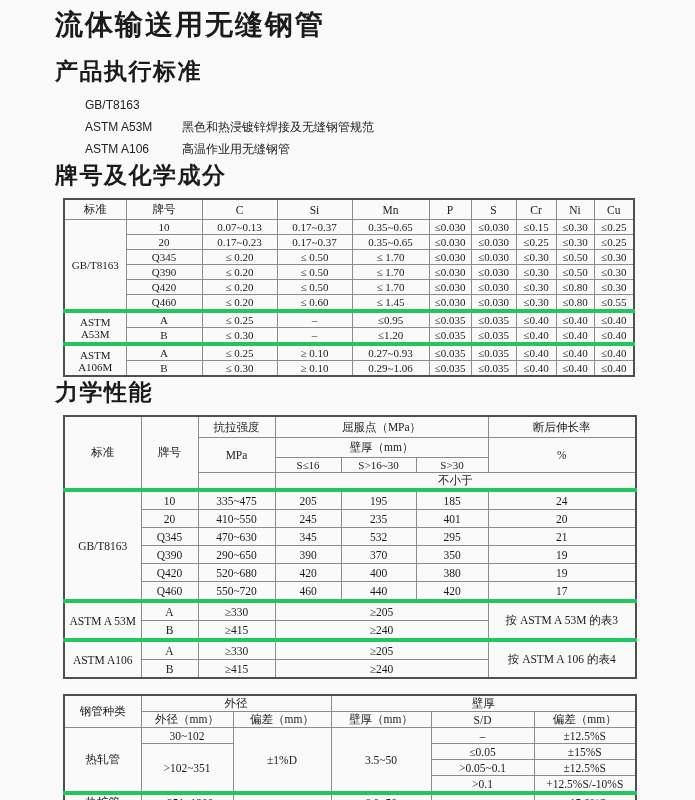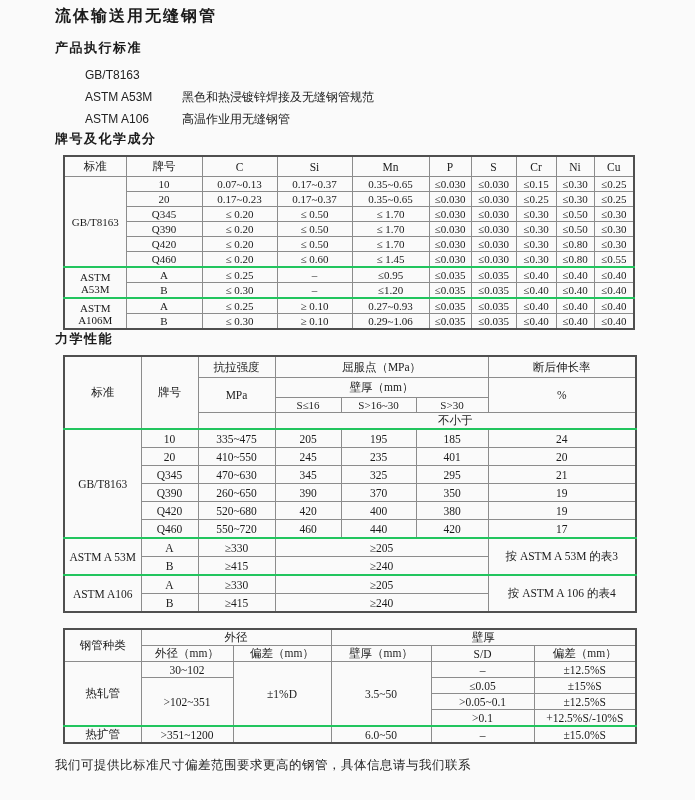--- a/index.html
+++ b/index.html
@@ -7,26 +7,26 @@
     width:695px; height:800px;
     background:#fafafa;
     color:#1b1b1b;
     font-family:"Liberation Serif","DejaVu Serif",serif;
     overflow:hidden;
   }
   .page { padding:6px 0 0 55px; width:600px; }
 
   h1.title {
     margin:0 0 12px 0;
-    font-size:16px; font-weight:bold;
+    font-size:28px; font-weight:bold;
     letter-spacing:2px;
   }
   h2.sec {
     margin:0 0 7px 0;
-    font-size:13px; font-weight:bold;
+    font-size:23px; font-weight:bold;
     letter-spacing:1.5px;
   }
   .sec-standards { margin-top:14px; }
   .sec-chem { margin-top:17px;font-family:Liberation Mono, monospace; }
   .sec-mech { margin-top:18px; }
   .sec-dims { margin-top:20px; }
 
   .std-list {
     margin:2px 0 0 30px;
     font-family:"Liberation Sans","DejaVu Sans",sans-serif;
@@ -44,21 +44,21 @@
     text-align:center;
     font-size:11.5px;
   }
   table.tbl td {
     border:1px solid #8c8c8c;
     padding:0 2px;
     vertical-align:middle;
     overflow:hidden;
     white-space:nowrap;
   }
-  tr.grp td { border-top:2px solid #22c55e; }
+  tr.grp td { border-top:4px solid #22c55e; }
 
   .chem { width:570px; }
   .chem td { height:14px; font-size:11px; }
   .chem tr.head td { height:19px; font-size:11.5px; }
 
   .mech { width:572px; }
   .mech td { height:17px; }
   .mech tr.h1 td { height:20px; }
   .mech tr.h2 td { height:19px; }
   .mech tr.h3 td { height:14px; font-size:11px; }
@@ -292,27 +292,27 @@
         <td>410~550</td>
         <td>245</td>
         <td>235</td>
         <td>401</td>
         <td>20</td>
       </tr>
       <tr>
         <td>Q345</td>
         <td>470~630</td>
         <td>345</td>
-        <td>325</td>
+        <td>532</td>
         <td>295</td>
         <td>21</td>
       </tr>
       <tr>
         <td>Q390</td>
-        <td>260~650</td>
+        <td>290~650</td>
         <td>390</td>
         <td>370</td>
         <td>350</td>
         <td>19</td>
       </tr>
       <tr>
         <td>Q420</td>
         <td>520~680</td>
         <td>420</td>
         <td>400</td>

